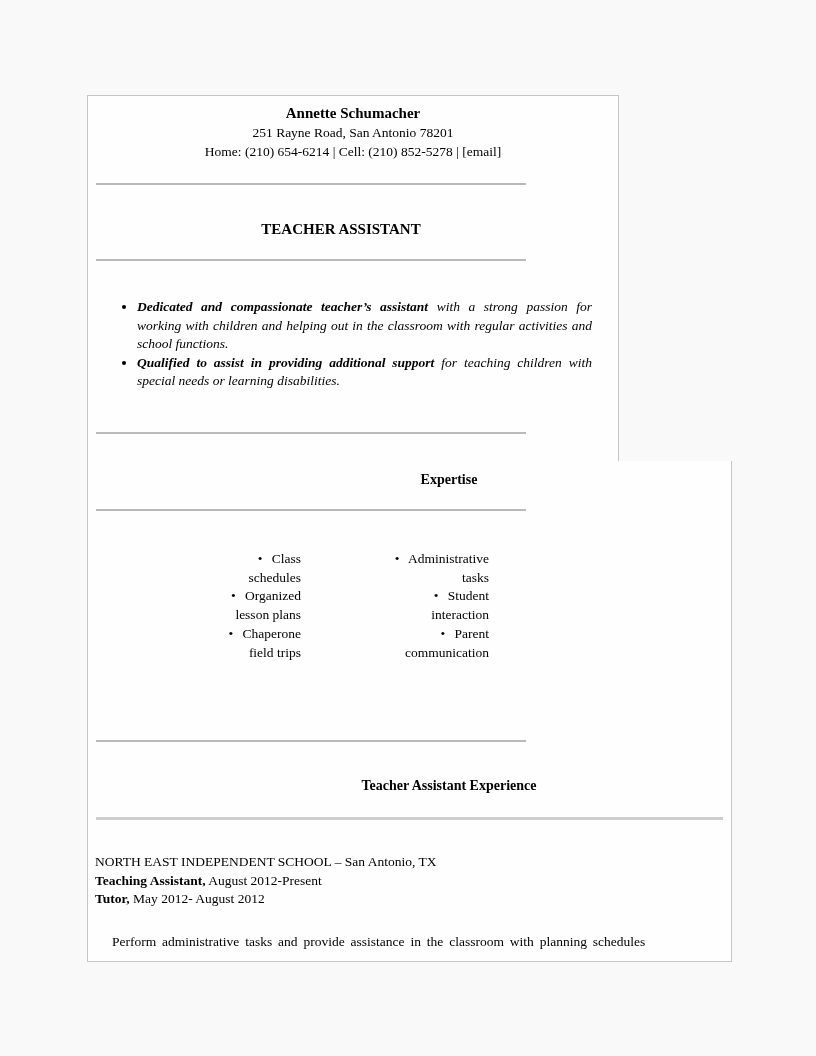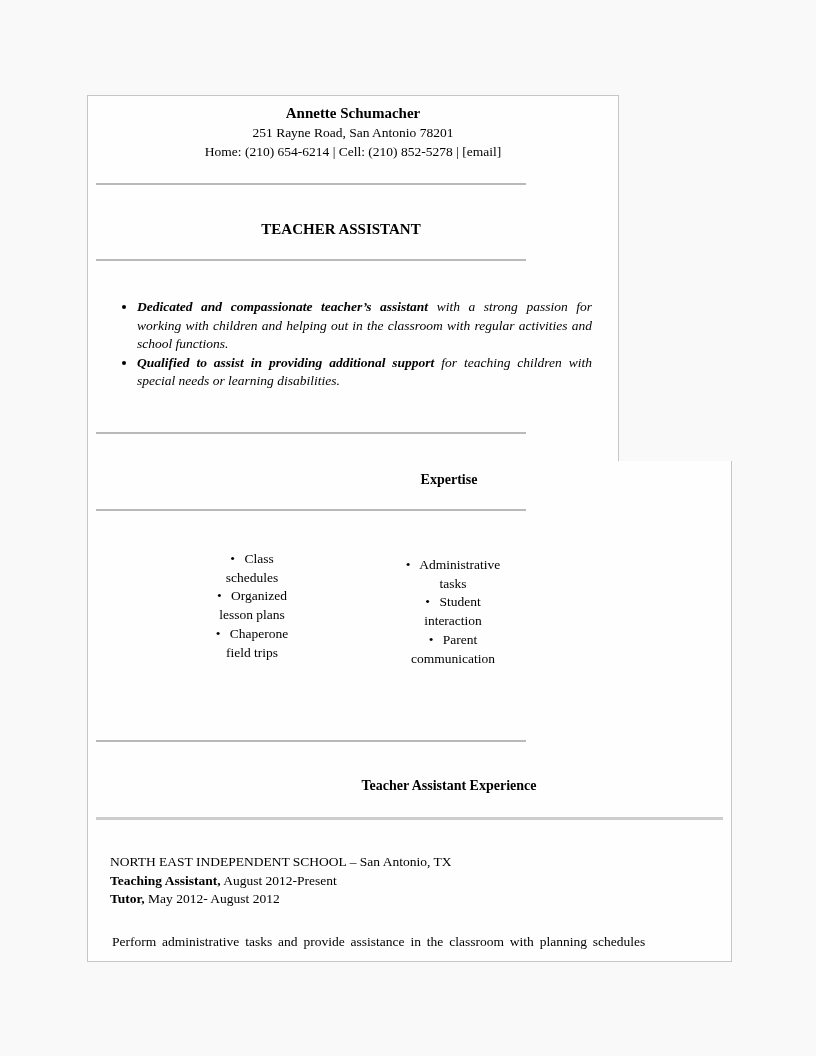--- a/index.html
+++ b/index.html
@@ -42,27 +42,27 @@
                font-size: 13.5px; line-height: 18.5px; text-align: justify; font-style: italic; }
   ul.summary li { margin: 0; padding: 0; }
   ul.summary b { font-weight: bold; }
 
   
   .sec-h { left: 87px; width: 724px; text-align: center; font-weight: bold; font-size: 14px; }
   .exp-h { top: 472px; }
   .xp-h  { top: 778px; }
 
   
-  .col { top: 550px; width: 98px; font-size: 13.5px; line-height: 18.7px; text-align: center; }
+  .col { top: 550px; width: 98px; font-size: 13.5px; line-height: 18.7px; text-align: right; }
   .colL { left: 203px; }
-  .colR { left: 404px; margin-top: 6px; }
+  .colR { left: 391px; }
   .blt { margin-right: 6px; }
 
   
-  .jobs { left: 95px; top: 853px; width: 610px; font-size: 13.5px; line-height: 18.6px; margin-left: 15px; }
+  .jobs { left: 95px; top: 853px; width: 610px; font-size: 13.5px; line-height: 18.6px; }
   .jobs b { font-weight: bold; }
 
   .desc { left: 112px; top: 933px; width: 600px; font-size: 13.5px;
           line-height: 18.5px; word-spacing: 2.5px; }
 </style>
 </head>
 <body>
 
 <div id="canvas">
 

